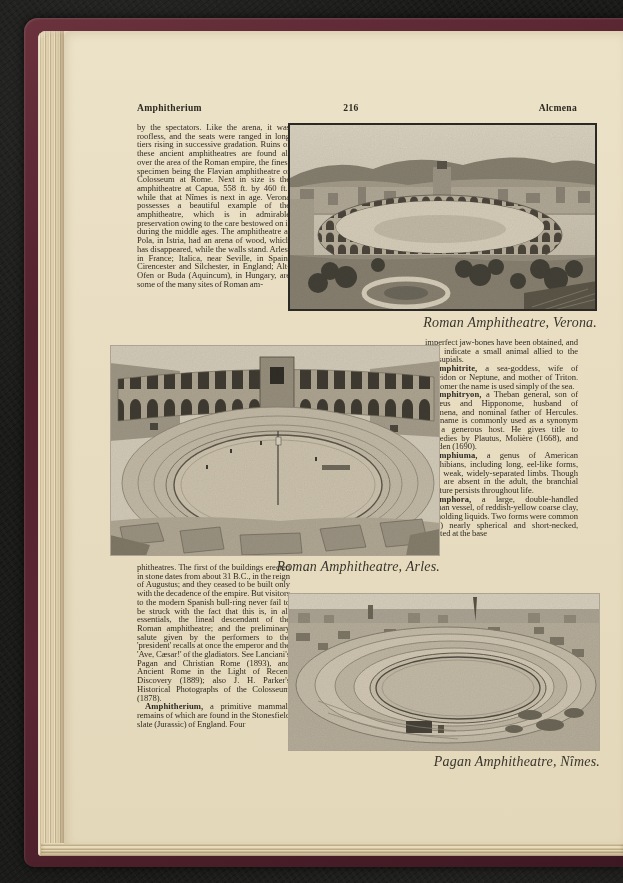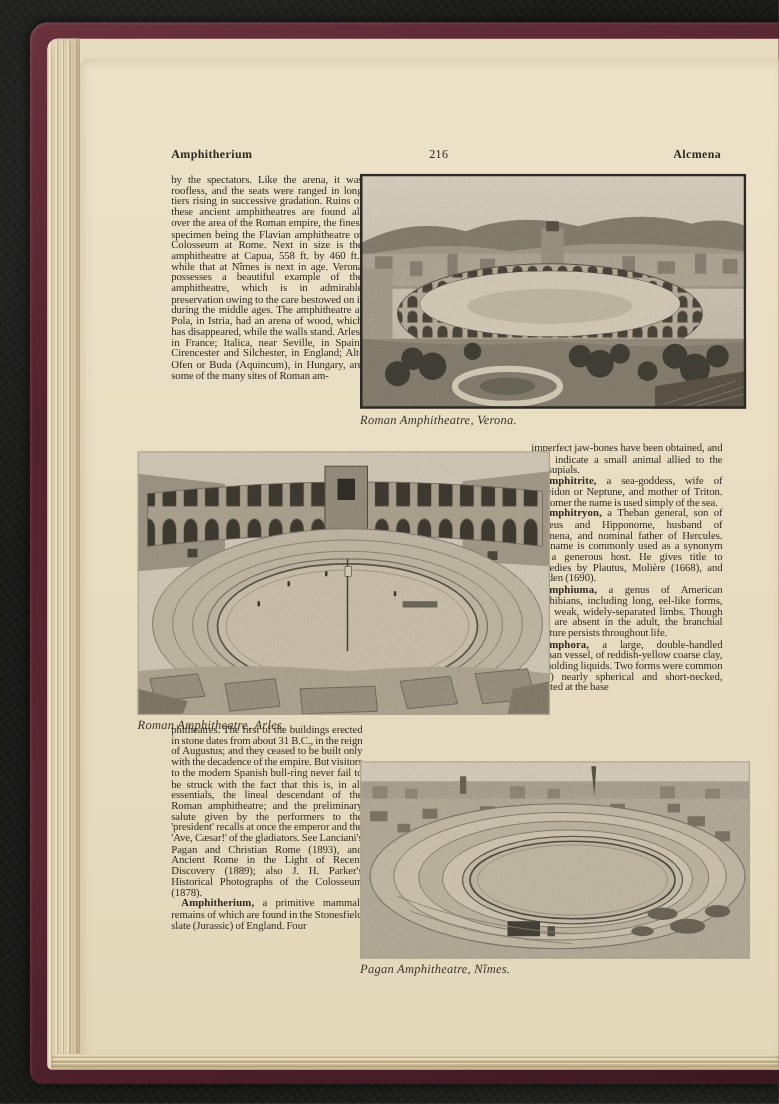--- a/index.html
+++ b/index.html
@@ -36,47 +36,46 @@
   .edge-bottom{
     position:absolute;left:3px;bottom:0;right:0;height:13px;
     background:repeating-linear-gradient(0deg,#d3c4a0 0 1px,#e7dcbd 1px 2.5px,#c0ad86 2.5px 3.5px);
     box-shadow:inset 0 -3px 4px rgba(110,85,50,.35);
   }
   .sheet{
     position:absolute;left:26px;top:0;right:0;bottom:12px;
     background:linear-gradient(180deg,#ece2c8 0%,#e8ddc1 45%,#e3d8ba 100%);
     border-radius:6px 0 0 0;
     box-shadow:inset 3px 3px 8px rgba(140,110,70,.18);
-    margin-top:16px;
   }
   .header-row{
     position:absolute;top:71px;left:73px;width:440px;height:13px;
     font-weight:bold;font-size:9.6px;color:#2e2a23;letter-spacing:.3px;
   }
   .header-row .hl{position:absolute;left:0;top:0;}
-  .header-row .hc{position:absolute;left:0;right:12px;text-align:center;top:0;font-weight:normal;}
+  .header-row .hc{position:absolute;left:0;right:12px;text-align:center;top:0;font-weight:bold;}
   .header-row .hr{position:absolute;right:0;top:0;}
   .col{
     position:absolute;font-size:8.6px;line-height:8.7px;color:#2f2b24;
     text-align:justify;letter-spacing:-0.05px;word-spacing:-0.4px;
   }
   .col p{margin:0;}
   .col p.indent{text-indent:8px;}
   .entry{font-weight:bold;letter-spacing:.1px;}
   .ital{}
   .col-left-top{left:73px;top:92px;width:153px;}
   .col-right{left:361px;top:307px;width:153px;}
   .col-left-bottom{left:73px;top:532px;width:153px;}
   .figure{position:absolute;}
   .fig-verona{left:224px;top:92px;width:309px;height:188px;}
   .fig-arles{left:46px;top:314px;width:330px;height:211px;}
   .fig-nimes{left:224px;top:562px;width:312px;height:158px;}
   .figure svg{display:block;filter:sepia(.18) saturate(.85) contrast(.96);}
   .caption{
-    position:absolute;text-align:left;font-style:italic;font-size:10px;
+    position:absolute;text-align:right;font-style:italic;font-size:14px;
     color:#39352c;letter-spacing:.2px;
   }
   .cap-verona{left:224px;top:284px;width:309px;}
   .cap-arles{left:46px;top:528px;width:330px;}
   .cap-nimes{left:224px;top:723px;width:312px;}
 </style>
 </head>
 <body>
 
 <div class="scene">

